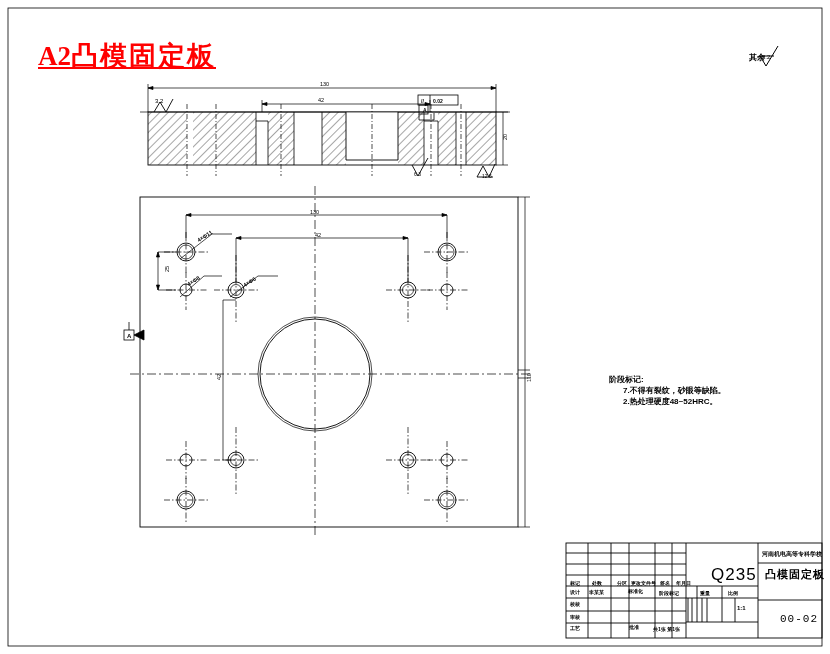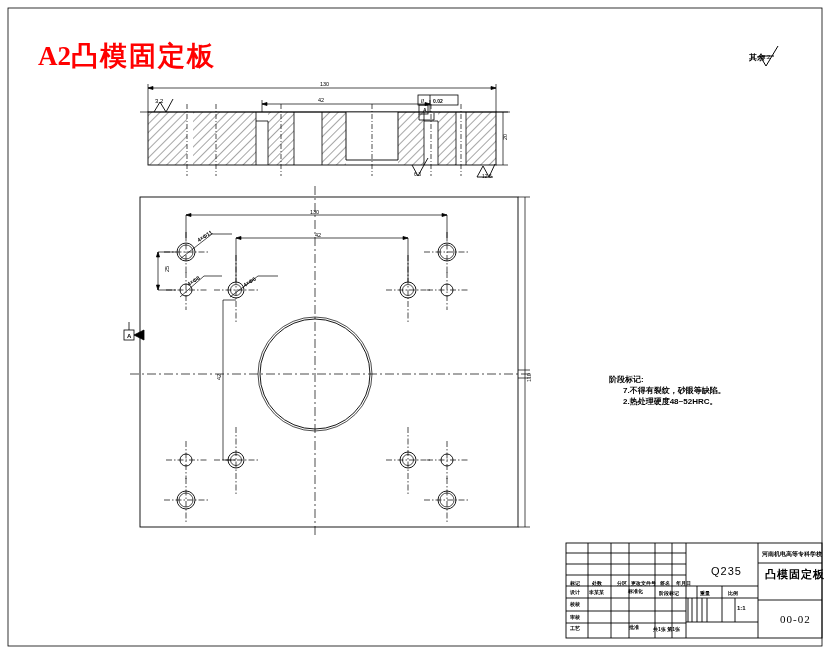--- a/index.html
+++ b/index.html
@@ -1,32 +1,32 @@
 <!DOCTYPE html>
 <html><head>
 <meta charset="utf-8">
 <style>
   html,body{margin:0;padding:0;background:#ffffff;}
   body{width:830px;height:654px;position:relative;overflow:hidden;
        font-family:"Liberation Sans","DejaVu Sans",sans-serif;color:#000;}
   .canvas{position:absolute;left:0;top:0;width:830px;height:654px;}
   svg{position:absolute;left:0;top:0;}
   .title-main{position:absolute;left:38px;top:38px;font-family:"Liberation Serif","DejaVu Serif",serif;
-    font-size:27px;font-weight:bold;color:#ff0000;letter-spacing:2px;white-space:nowrap;}
+    font-size:27px;font-weight:bold;color:#ff0000;letter-spacing:2px;white-space:nowrap;text-decoration:underline;}
   .title-main .latin{letter-spacing:0px;}
   .tr-block{position:absolute;left:609px;top:374px;font-size:8px;font-weight:bold;line-height:11px;white-space:nowrap;}
   .tr-head{font-size:8px;font-weight:bold;}
   .tr-line{padding-left:14px;font-size:8px;font-weight:bold;}
   .qiyu{position:absolute;left:749px;top:52px;font-size:8px;font-weight:bold;}
   .lbl{position:absolute;font-size:5.5px;font-weight:bold;white-space:nowrap;}
   .dim{position:absolute;font-size:5.5px;white-space:nowrap;font-family:"Liberation Sans",sans-serif;}
-  .mat{position:absolute;font-size:11px;font-family:"Liberation Sans",sans-serif;letter-spacing:1px;}
+  .mat{position:absolute;font-size:17px;font-family:"Liberation Sans",sans-serif;letter-spacing:1px;}
   .partname{position:absolute;font-size:11px;font-weight:bold;letter-spacing:1px;}
   .school{position:absolute;font-size:6px;font-weight:bold;letter-spacing:0px;white-space:nowrap;}
-  .dwgno{position:absolute;font-size:11px;font-family:Liberation Serif, serif;letter-spacing:1px;}
+  .dwgno{position:absolute;font-size:11px;font-family:Liberation Mono, monospace;letter-spacing:1px;}
   .tiny{position:absolute;font-size:5px;font-weight:bold;white-space:nowrap;}
   .rot90{transform:rotate(-90deg);transform-origin:left top;}
 </style>
 </head>
 <body>
 
 <div class="canvas">
 
   <div class="title-main">
     <span class="latin">A2</span><span>凸模固定板</span>

